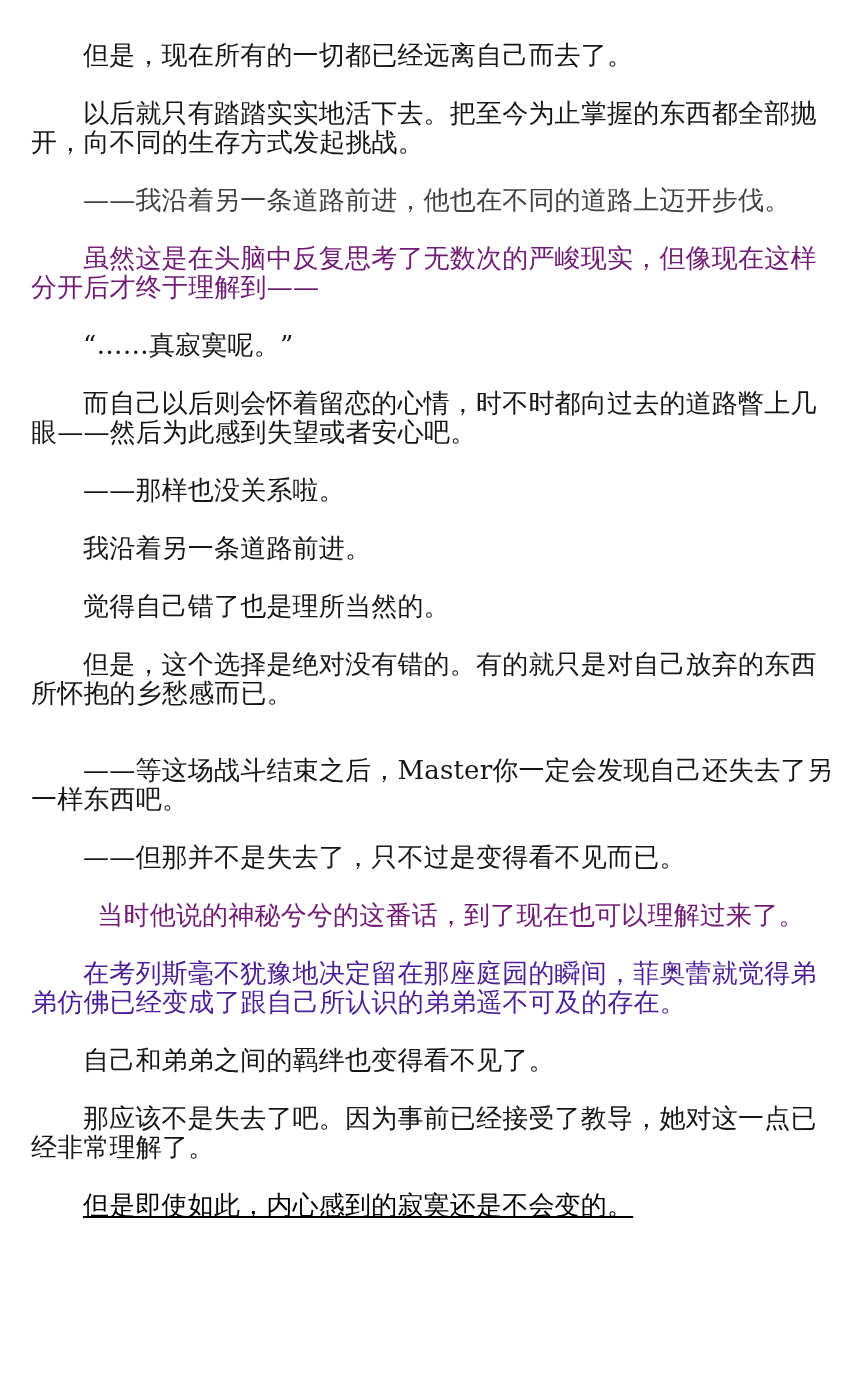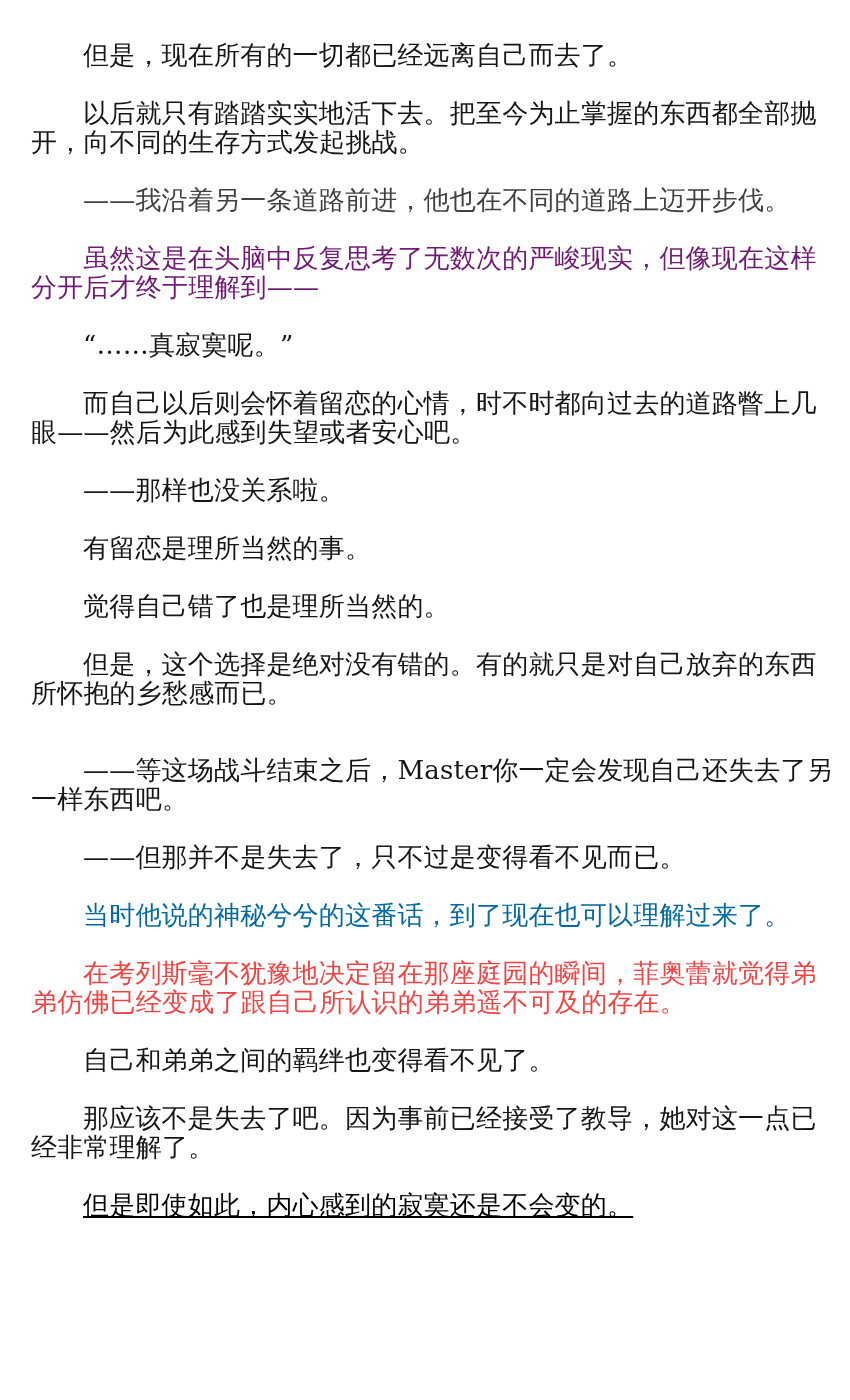--- a/index.html
+++ b/index.html
@@ -37,27 +37,27 @@
     <p class="para" style="color: rgb(22, 22, 22);">但是，现在所有的一切都已经远离自己而去了。</p>
     <p class="para" style="color: rgb(22, 22, 22);">以后就只有踏踏实实地活下去。把至今为止掌握的东西都全部抛
 开，向不同的生存方式发起挑战。</p>
     <p class="para" style="color: #404040;">——我沿着另一条道路前进，他也在不同的道路上迈开步伐。</p>
     <p class="para" style="color: #701a75;">虽然这是在头脑中反复思考了无数次的严峻现实，但像现在这样
 分开后才终于理解到——</p>
     <p class="para" style="color: rgb(22, 22, 22);">“……真寂寞呢。”</p>
     <p class="para" style="color: rgb(22, 22, 22);">而自己以后则会怀着留恋的心情，时不时都向过去的道路瞥上几
 眼——然后为此感到失望或者安心吧。</p>
     <p class="para" style="color: rgb(22, 22, 22);">——那样也没关系啦。</p>
-    <p class="para" style="color: rgb(22, 22, 22);">有留恋是理所当然的事。</p>
+    <p class="para" style="color: rgb(22, 22, 22);">我沿着另一条道路前进。</p>
     <p class="para" style="color: rgb(22, 22, 22);">觉得自己错了也是理所当然的。</p>
     <p class="para" style="color: rgb(22, 22, 22);">但是，这个选择是绝对没有错的。有的就只是对自己放弃的东西
 所怀抱的乡愁感而已。</p>
     <p class="para" style="color: rgb(22, 22, 22); margin-top: 48px;">——等这场战斗结束之后，Master你一定会发现自己还失去了另
 一样东西吧。</p>
     <p class="para" style="color: rgb(22, 22, 22);">——但那并不是失去了，只不过是变得看不见而已。</p>
-    <p class="para" style="color: #0369a1;">当时他说的神秘兮兮的这番话，到了现在也可以理解过来了。</p>
-    <p class="para" style="color: #ef4444;">在考列斯毫不犹豫地决定留在那座庭园的瞬间，菲奥蕾就觉得弟
+    <p class="para" style="color: #701a75; text-align: center;">当时他说的神秘兮兮的这番话，到了现在也可以理解过来了。</p>
+    <p class="para" style="color: #4c1d95;">在考列斯毫不犹豫地决定留在那座庭园的瞬间，菲奥蕾就觉得弟
 弟仿佛已经变成了跟自己所认识的弟弟遥不可及的存在。</p>
     <p class="para" style="color: rgb(22, 22, 22);">自己和弟弟之间的羁绊也变得看不见了。</p>
     <p class="para" style="color: rgb(22, 22, 22);">那应该不是失去了吧。因为事前已经接受了教导，她对这一点已
 经非常理解了。</p>
     <p class="para" style="color: #000000; text-decoration: underline;">但是即使如此，内心感到的寂寞还是不会变的。</p>
   </div>
 
 </body></html>

